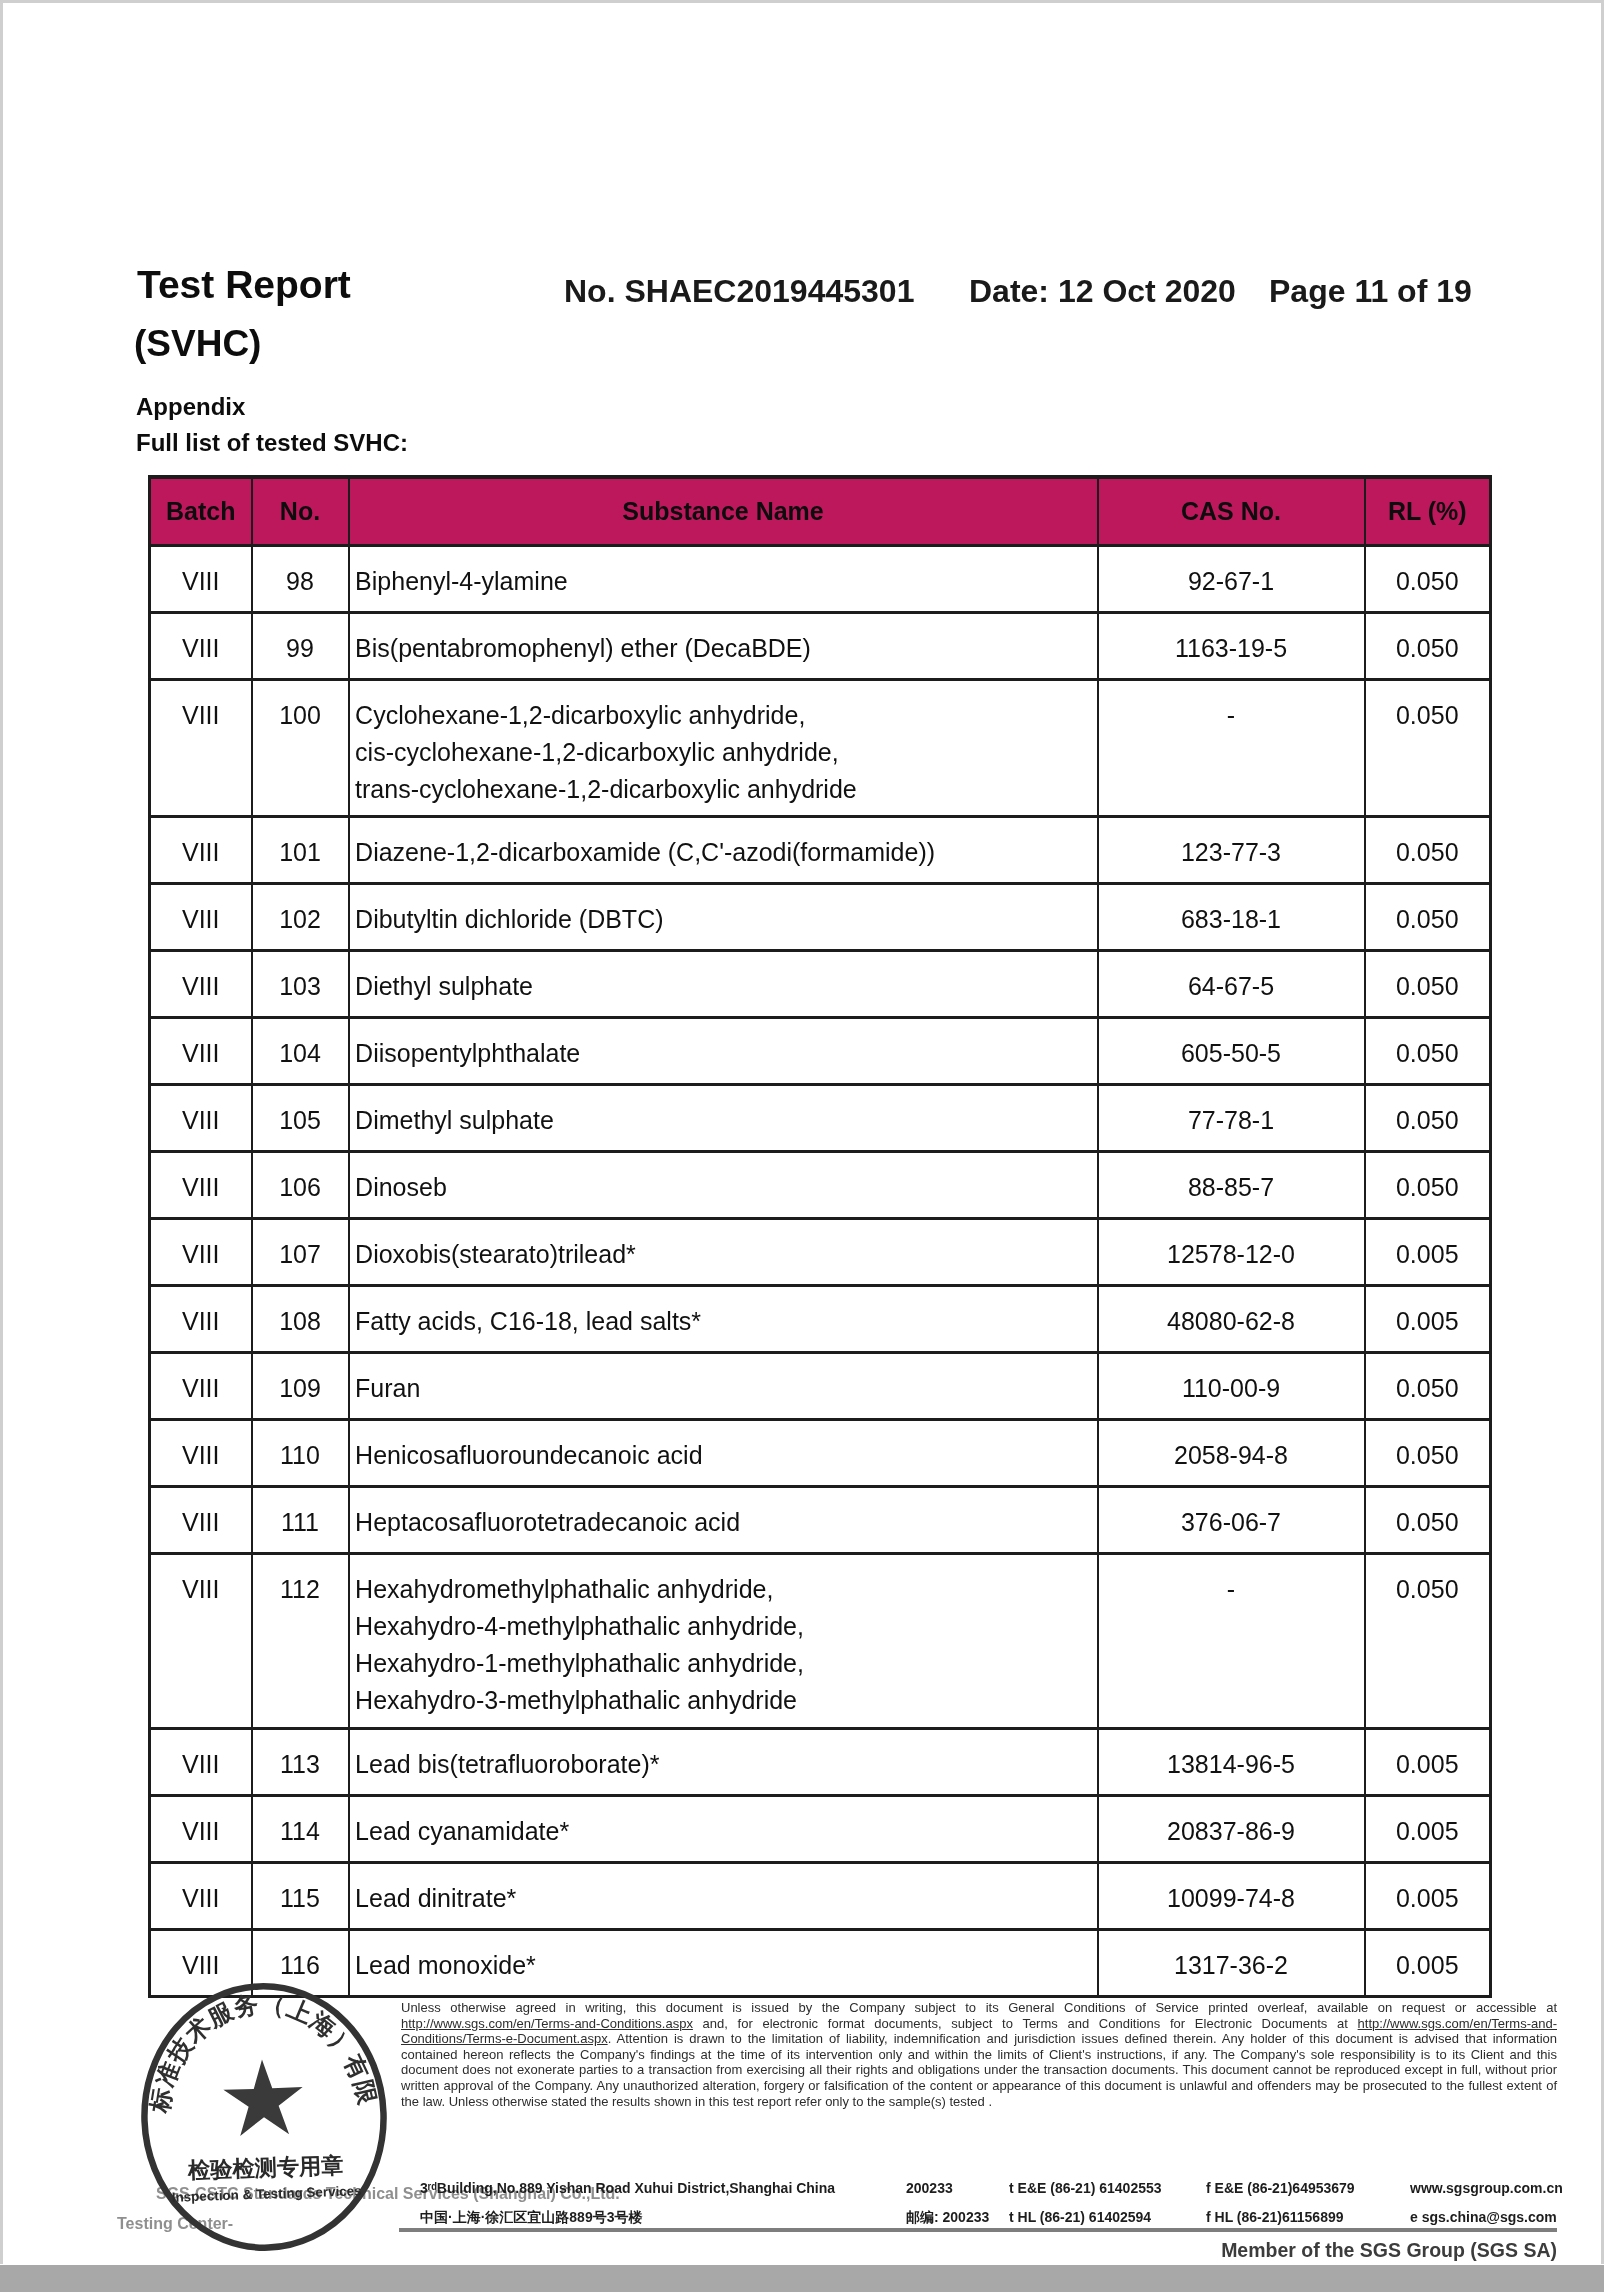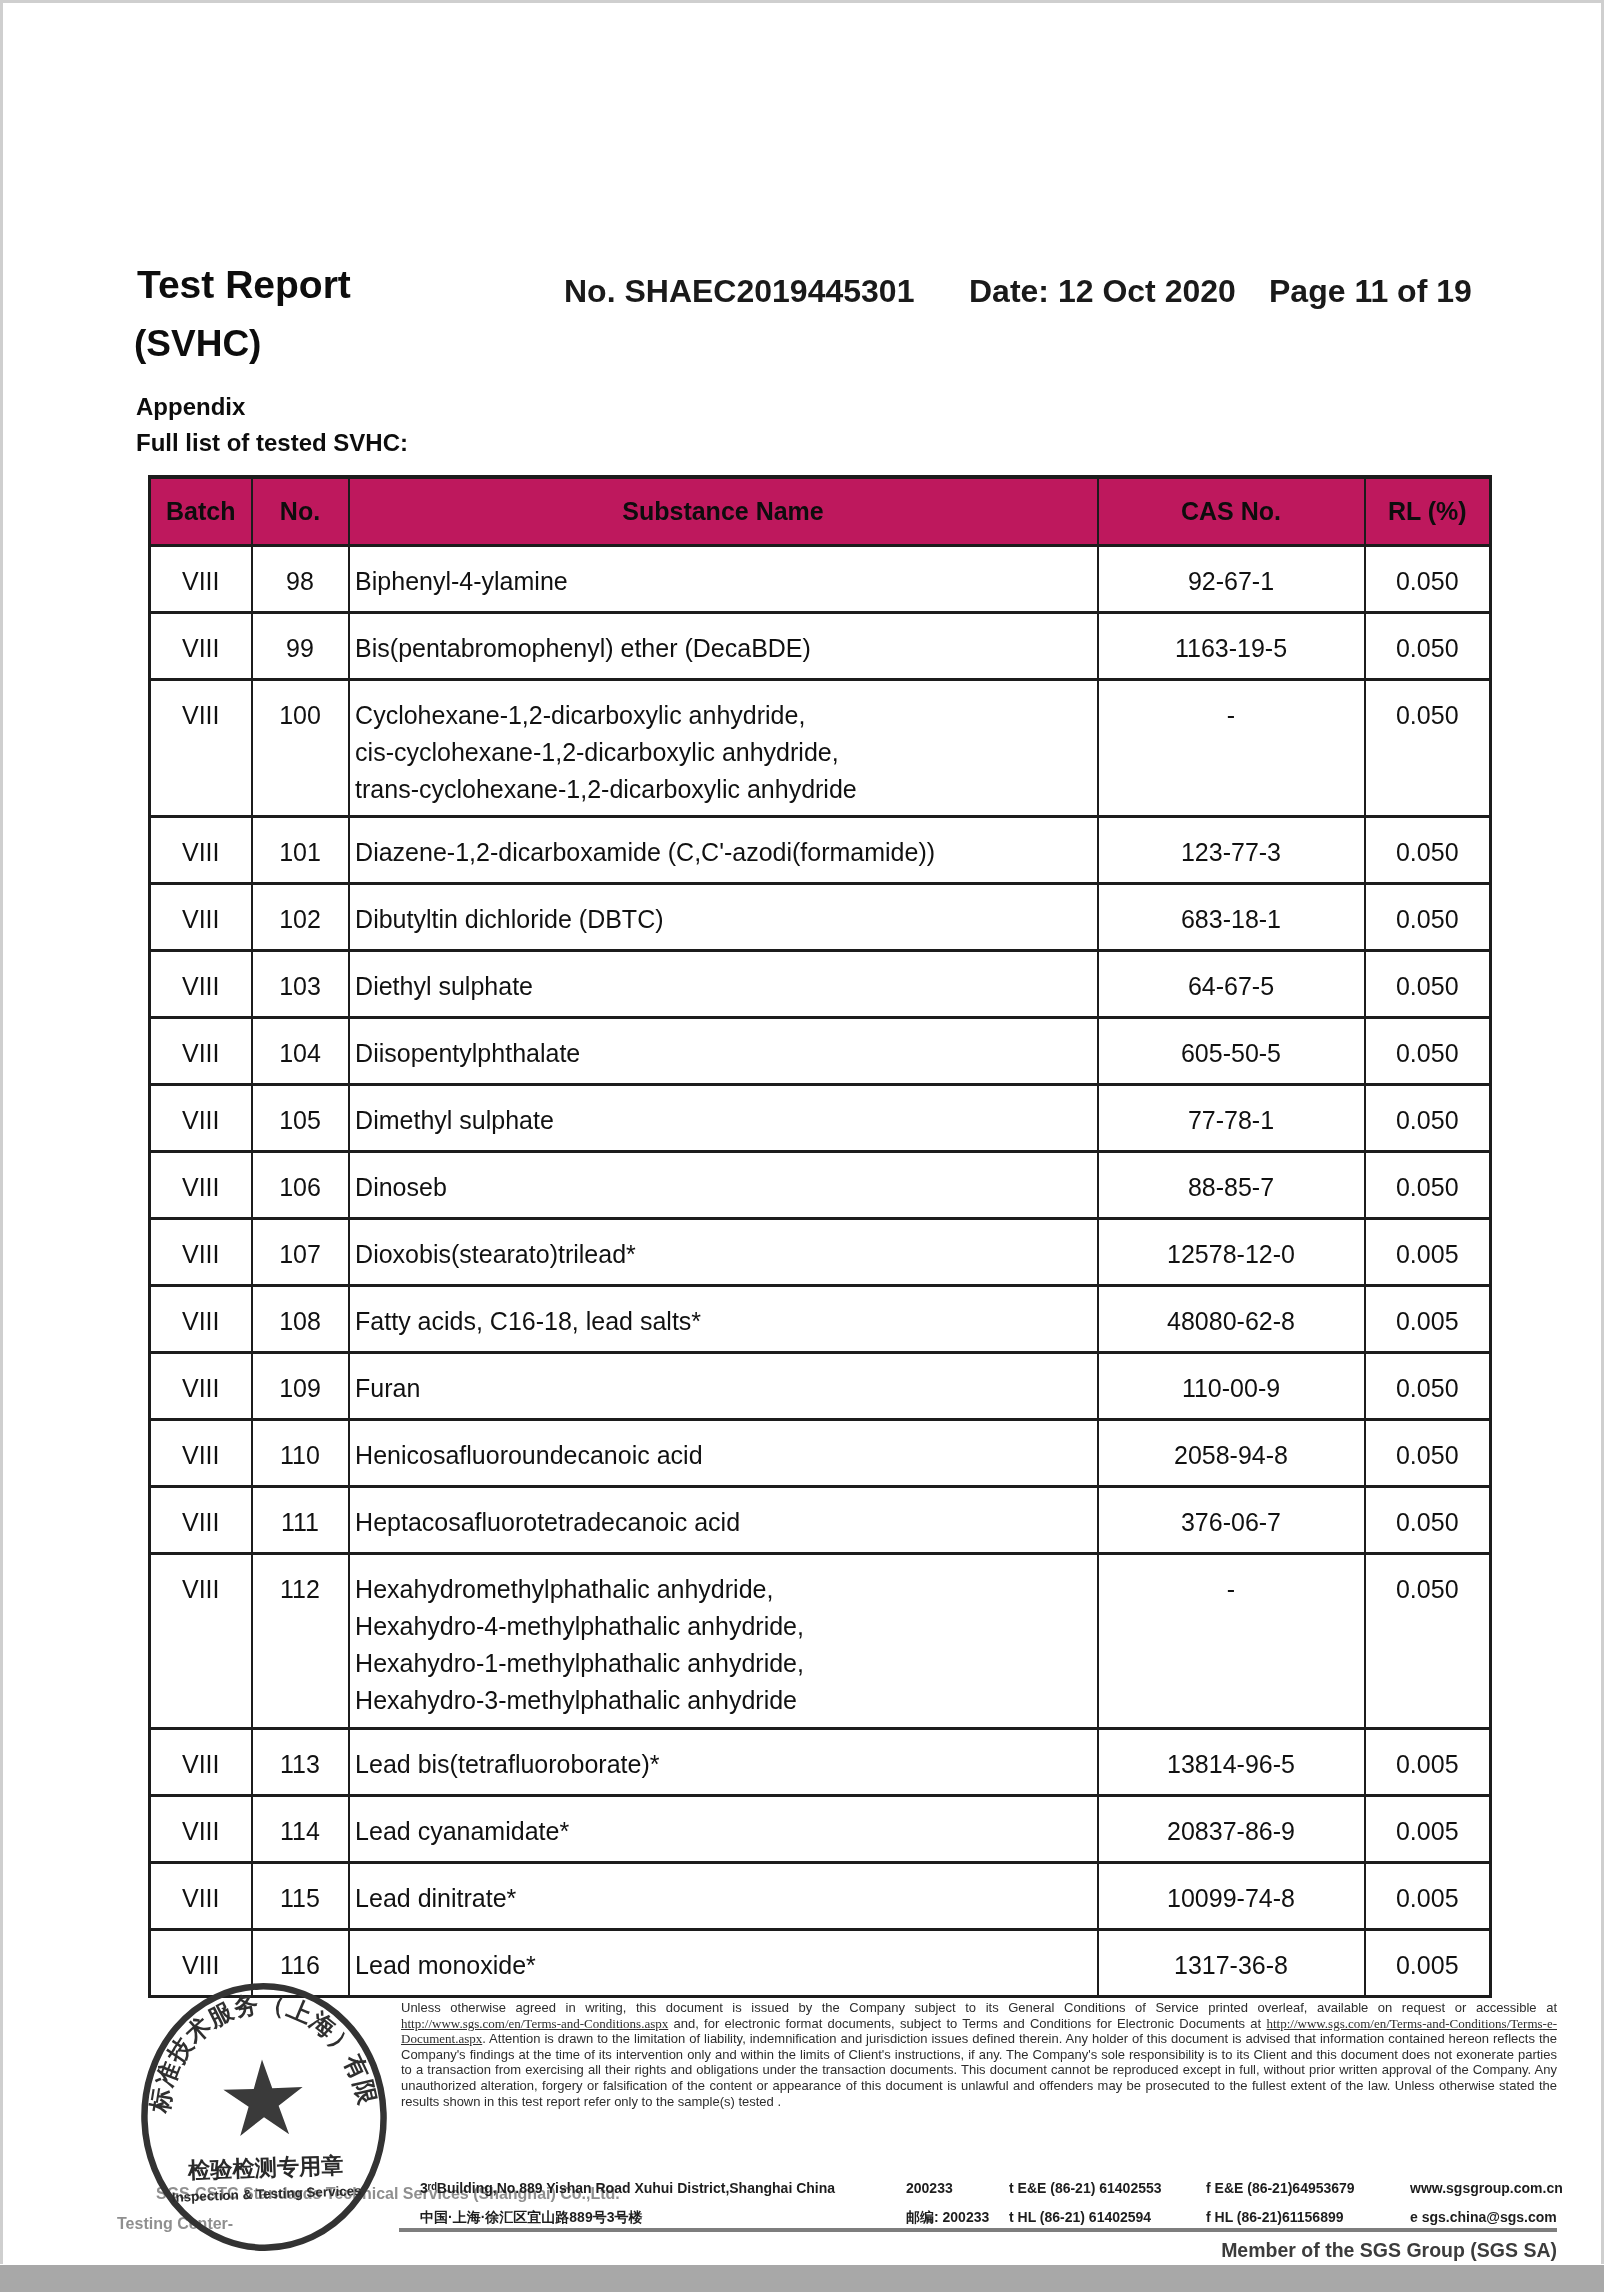--- a/index.html
+++ b/index.html
@@ -55,21 +55,21 @@
   col.c-cas{width:267px;} col.c-rl{width:126px;}
   td.col-batch,td.col-no,td.col-cas,td.col-rl{text-align:center;}
   td.col-name{text-align:left;padding-left:9.3px;white-space:pre-line;}
   tr.rh1{height:67px;} tr.rh3{height:128px;} tr.rh4{height:165px;}
 
   
   .fineprint{
     position:absolute;left:401px;top:1987px;width:1156px;
     font-size:13px;line-height:15.6px;color:#2d2d2d;text-align:justify;font-weight:500;
   }
-  .fineprint .u{text-decoration:underline;font-family:Liberation Serif, serif;}
+  .fineprint .u{text-decoration:underline;}
   .attention{
     position:absolute;left:401px;top:2145px;width:1156px;
     font-size:13px;line-height:16px;color:#5a5a5a;font-weight:700;text-align:left;
   }
   .company-gray{position:absolute;color:#8f8f8f;font-size:16px;font-weight:700;}
   .company-gray.l1{left:117px;top:2185px;margin-left:39px;}
   .company-gray.l2{left:117px;top:2215px;}
 
   .addr{position:absolute;font-size:14px;font-weight:700;color:#1d1d1d;white-space:nowrap;}
   .r1{top:2180px;} .r2{top:2209px;}
@@ -248,21 +248,21 @@
           <td class="col-batch">VIII</td>
           <td class="col-no">115</td>
           <td class="col-name">Lead dinitrate*</td>
           <td class="col-cas">10099-74-8</td>
           <td class="col-rl">0.005</td>
         </tr>
         <tr class="rh1">
           <td class="col-batch">VIII</td>
           <td class="col-no">116</td>
           <td class="col-name">Lead monoxide*</td>
-          <td class="col-cas">1317-36-8</td>
+          <td class="col-cas">1317-36-2</td>
           <td class="col-rl">0.005</td>
         </tr>
       </tbody>
   </table>
 
   <p class="fineprint"><span>Unless otherwise agreed in writing, this document is issued by the Company subject to its General Conditions of Service printed overleaf, available on request or accessible at </span><span class="u">http://www.sgs.com/en/Terms-and-Conditions.aspx</span><span> and, for electronic format documents, subject to Terms and Conditions for Electronic Documents at </span><span class="u">http://www.sgs.com/en/Terms-and-Conditions/Terms-e-Document.aspx</span><span>. Attention is drawn to the limitation of liability, indemnification and jurisdiction issues defined therein. Any holder of this document is advised that information contained hereon reflects the Company's findings at the time of its intervention only and within the limits of Client's instructions, if any. The Company's sole responsibility is to its Client and this document does not exonerate parties to a transaction from exercising all their rights and obligations under the transaction documents. This document cannot be reproduced except in full, without prior written approval of the Company. Any unauthorized alteration, forgery or falsification of the content or appearance of this document is unlawful and offenders may be prosecuted to the fullest extent of the law. Unless otherwise stated the results shown in this test report refer only to the sample(s) tested .</span></p>
 
   <div class="company-gray l1">SGS-CSTC Standards Technical Services (Shanghai) Co.,Ltd.</div>
   <div class="company-gray l2">Testing Center-</div>
 

